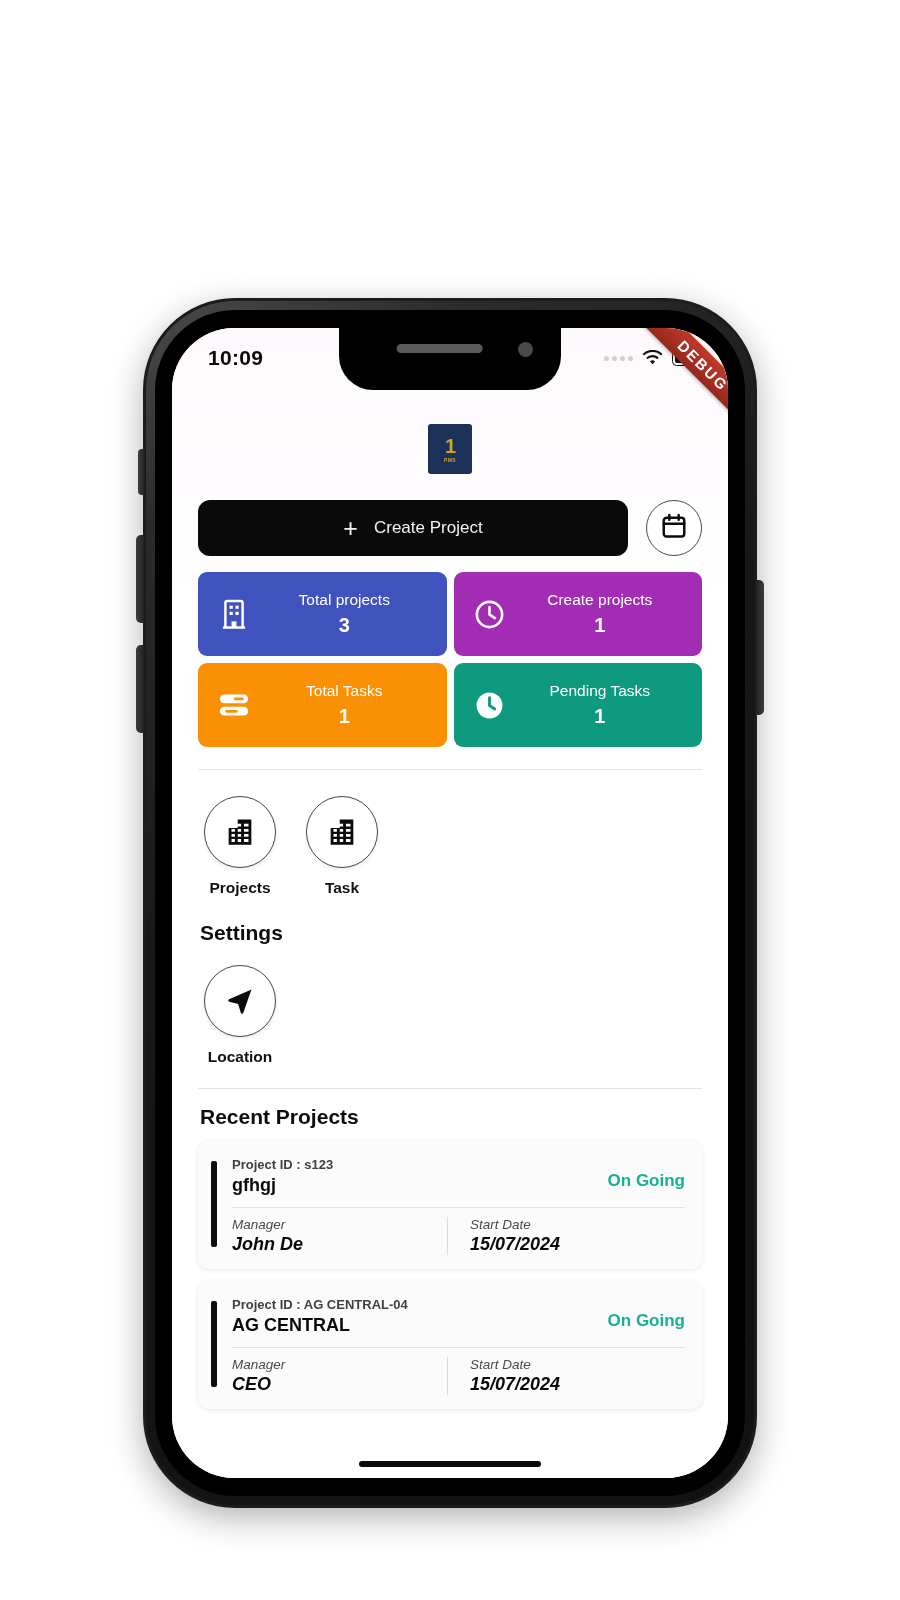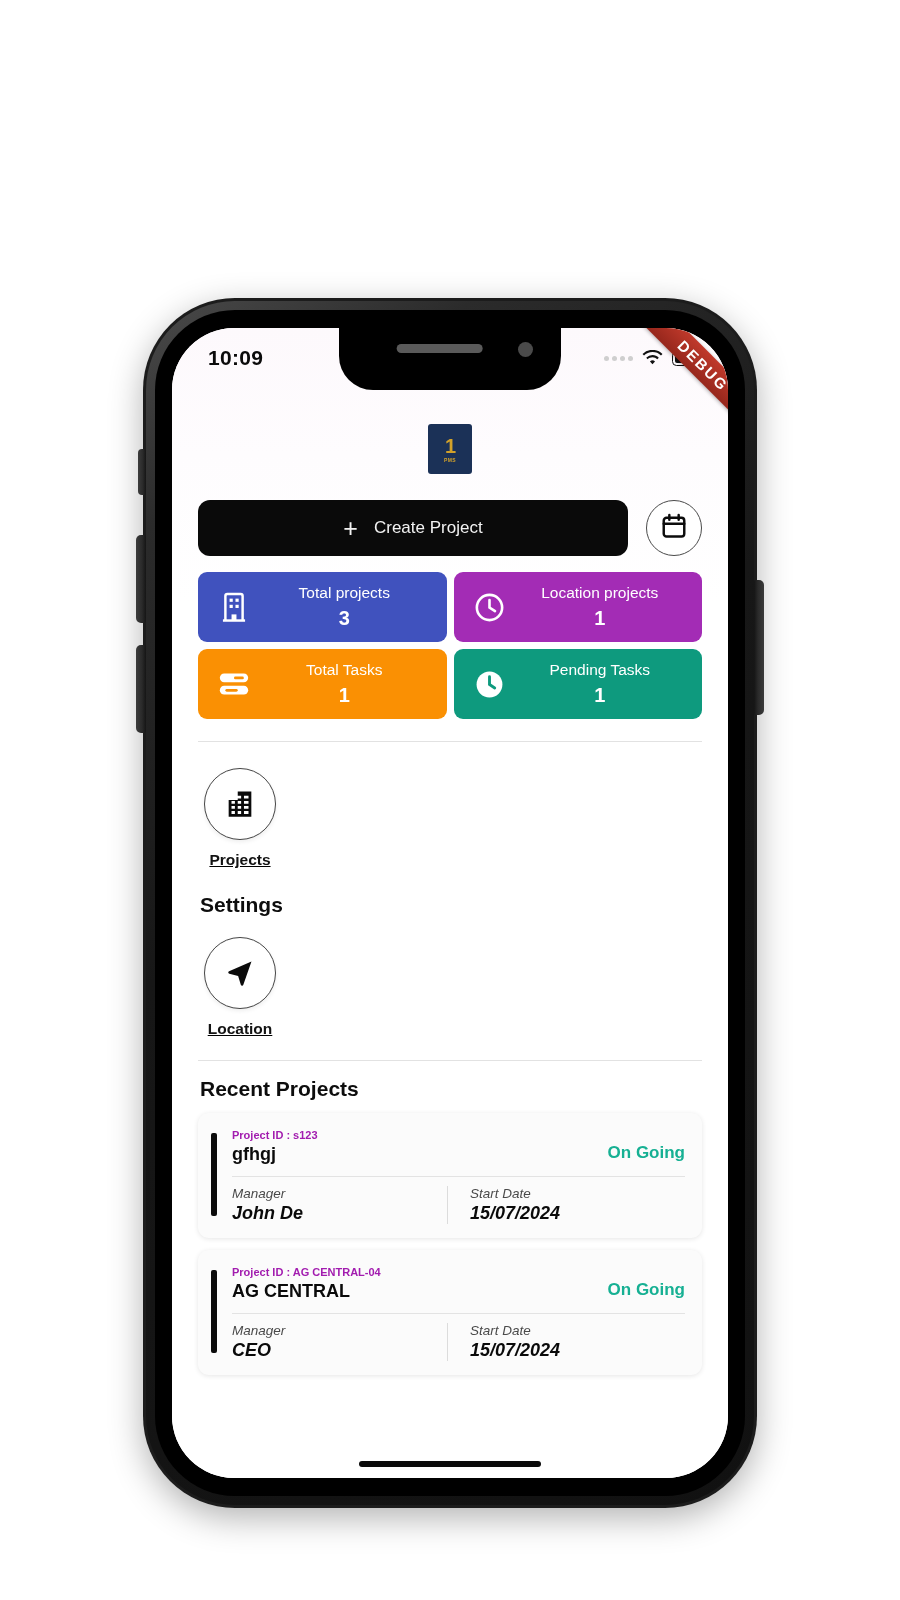--- a/index.html
+++ b/index.html
@@ -190,21 +190,21 @@
   }
 
   
   .stats {
     display: grid;
     grid-template-columns: 1fr 1fr;
     gap: 7px;
     margin-top: 16px;
   }
   .stat {
-    height: 70px;
+    height: 84px;
     border-radius: 9px;
     display: flex; align-items: center;
     padding: 0 14px;
     cursor: pointer;
   }
   .stat .ic { flex: 0 0 auto; width: 44px; display: flex; align-items: center; justify-content: center; }
   .stat .txt {
     flex: 1 1 auto;
     display: flex; flex-direction: column;
     align-items: center; justify-content: center;
@@ -217,21 +217,20 @@
 
   
   .quick {
     display: flex; gap: 30px;
     padding: 26px 6px 0;
   }
   .q-item {
     display: flex; flex-direction: column;
     align-items: center; gap: 11px;
     cursor: pointer;
-    text-decoration: underline;
   }
   .q-circ {
     width: 72px; height: 72px;
     border: 1.4px solid #454545;
     border-radius: 50%;
     background: #fff;
     display: flex; align-items: center; justify-content: center;
     box-shadow: 0 2px 4px rgba(0,0,0,.07);
   }
   .q-lbl { font-size: 15.5px; font-weight: 600; color: #131313; }
@@ -253,21 +252,21 @@
     border-radius: 11px;
     box-shadow: 0 1px 5px rgba(0,0,0,.10);
     margin-bottom: 12px;
     padding: 16px 17px 14px 13px;
     display: flex; gap: 15px;
     cursor: pointer;
   }
   .pbar { width: 6px; border-radius: 2px; background: #0b0b0b; flex: 0 0 auto; align-self: stretch; margin: 4px 0 8px; }
   .pbody { flex: 1 1 auto; min-width: 0; }
   .prow1 { display: flex; align-items: flex-start; }
-  .pid { font-size: 11px; font-weight: 600; color: #a21caf; }
+  .pid { font-size: 13px; font-weight: 600; color: #404040; }
   .pname { font-size: 18px; font-weight: 700; color: #0a0a0a; margin-top: 3px; }
   .pstatus { margin-left: auto; font-size: 17px; font-weight: 700; color: #16b093; padding-top: 14px; white-space: nowrap; }
   .pdiv { height: 1px; background: #e3e3e3; margin: 11px 0 9px; }
   .prow2 { display: flex; align-items: flex-start; font-style: italic; }
   .pcol { flex: 1 1 0; min-width: 0; }
   .pcol.right { padding-left: 22px; border-left: 1px solid #dcdcdc; }
   .pk { font-size: 13.5px; color: #4a4a4a; }
   .pv { font-size: 18px; font-weight: 700; color: #0a0a0a; margin-top: 2px; }
 
   .home-ind {
@@ -376,21 +375,21 @@
           </div>
 
           <div class="stat" style="background:#a32cb5">
             <div class="ic">
               <svg width="33" height="33" viewBox="0 0 24 24" fill="none" stroke="#fff" stroke-width="1.9" stroke-linecap="round">
                 <circle cx="12" cy="12" r="9.2"></circle>
                 <path d="M12 6.6V12l4 2.6"></path>
               </svg>
             </div>
             <div class="txt">
-              <div class="lbl">Location projects</div>
+              <div class="lbl">Create projects</div>
               <div class="val">1</div>
             </div>
           </div>
 
           <div class="stat" style="background:#fa9003">
             <div class="ic">
               <svg width="32" height="26" viewBox="0 0 26 20">
                 <rect x="1.5" y="1.5" width="23" height="7" rx="3.5" fill="#fff"></rect>
                 <rect x="13" y="4" width="8" height="2.2" rx="1.1" fill="#fa9003"></rect>
                 <rect x="1.5" y="11.5" width="23" height="7" rx="3.5" fill="#fff"></rect>
@@ -421,20 +420,28 @@
         <div class="hr"></div>
 
         <div class="quick">
           <div class="q-item">
             <div class="q-circ">
               <svg width="34" height="34" viewBox="0 0 24 24" fill="#0b0b0b">
                 <path d="M4 21V9.2h6.4V3.2h9.6V21zM6 19h2.4v-2H6zm0-3.6h2.4v-2H6zm0-3.6h2.4v-2H6zm4.4 7.2h2.4v-2h-2.4zm0-3.6h2.4v-2h-2.4zm0-3.6h2.4v-2h-2.4zm0-3.6h2.4v-2h-2.4zM14.8 19h3.2v-2h-3.2zm0-3.6h3.2v-2h-3.2zm0-3.6h3.2v-2h-3.2zm0-3.6h3.2v-2h-3.2z"></path>
               </svg>
             </div>
             <div class="q-lbl">Projects</div>
+          </div>
+          <div class="q-item">
+            <div class="q-circ">
+              <svg width="34" height="34" viewBox="0 0 24 24" fill="#0b0b0b">
+                <path d="M4 21V9.2h6.4V3.2h9.6V21zM6 19h2.4v-2H6zm0-3.6h2.4v-2H6zm0-3.6h2.4v-2H6zm4.4 7.2h2.4v-2h-2.4zm0-3.6h2.4v-2h-2.4zm0-3.6h2.4v-2h-2.4zm0-3.6h2.4v-2h-2.4zM14.8 19h3.2v-2h-3.2zm0-3.6h3.2v-2h-3.2zm0-3.6h3.2v-2h-3.2zm0-3.6h3.2v-2h-3.2z"></path>
+              </svg>
+            </div>
+            <div class="q-lbl">Task</div>
           </div>
         </div>
 
         <div class="sec-title">Settings</div>
 
         <div class="quick settings-row">
           <div class="q-item">
             <div class="q-circ">
               <svg width="32" height="32" viewBox="0 0 24 24" fill="#0b0b0b">
                 <path d="M20.6 3.4 3.8 10.7c-.9.4-.8 1.7.2 1.9l6.6 1.6 2 6.6c.3 1 1.6 1 1.9.1z"></path>

